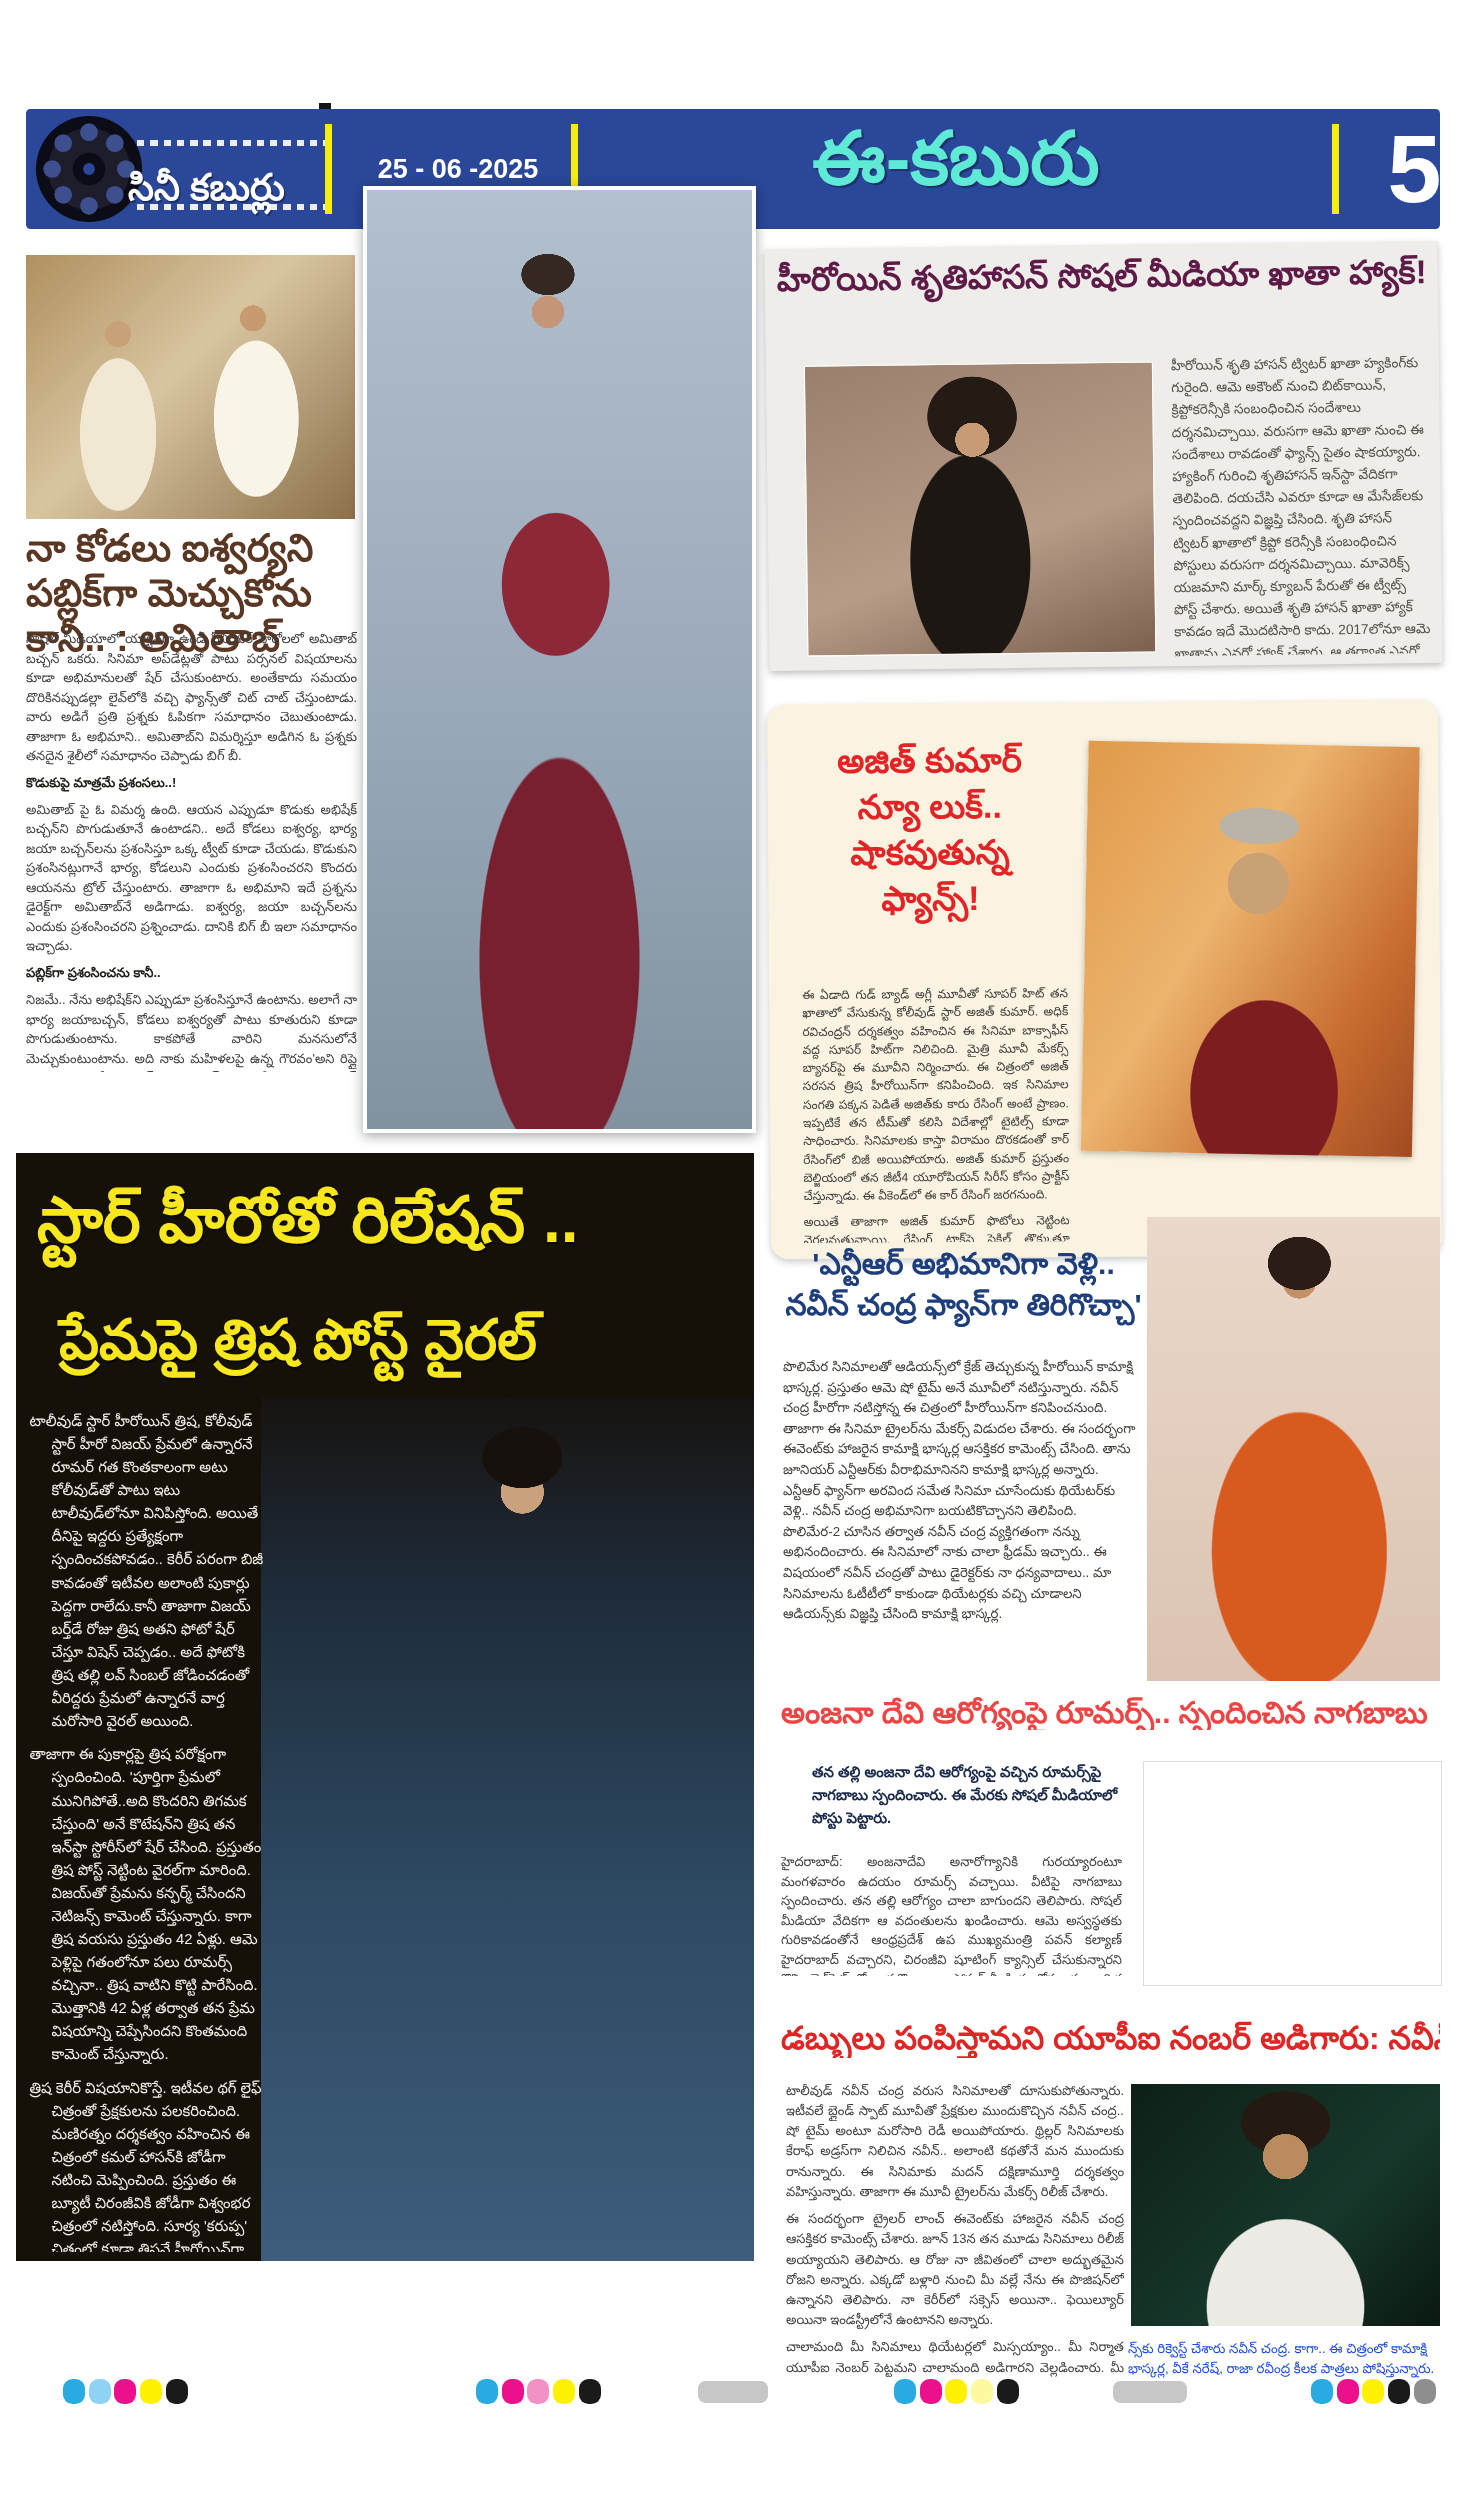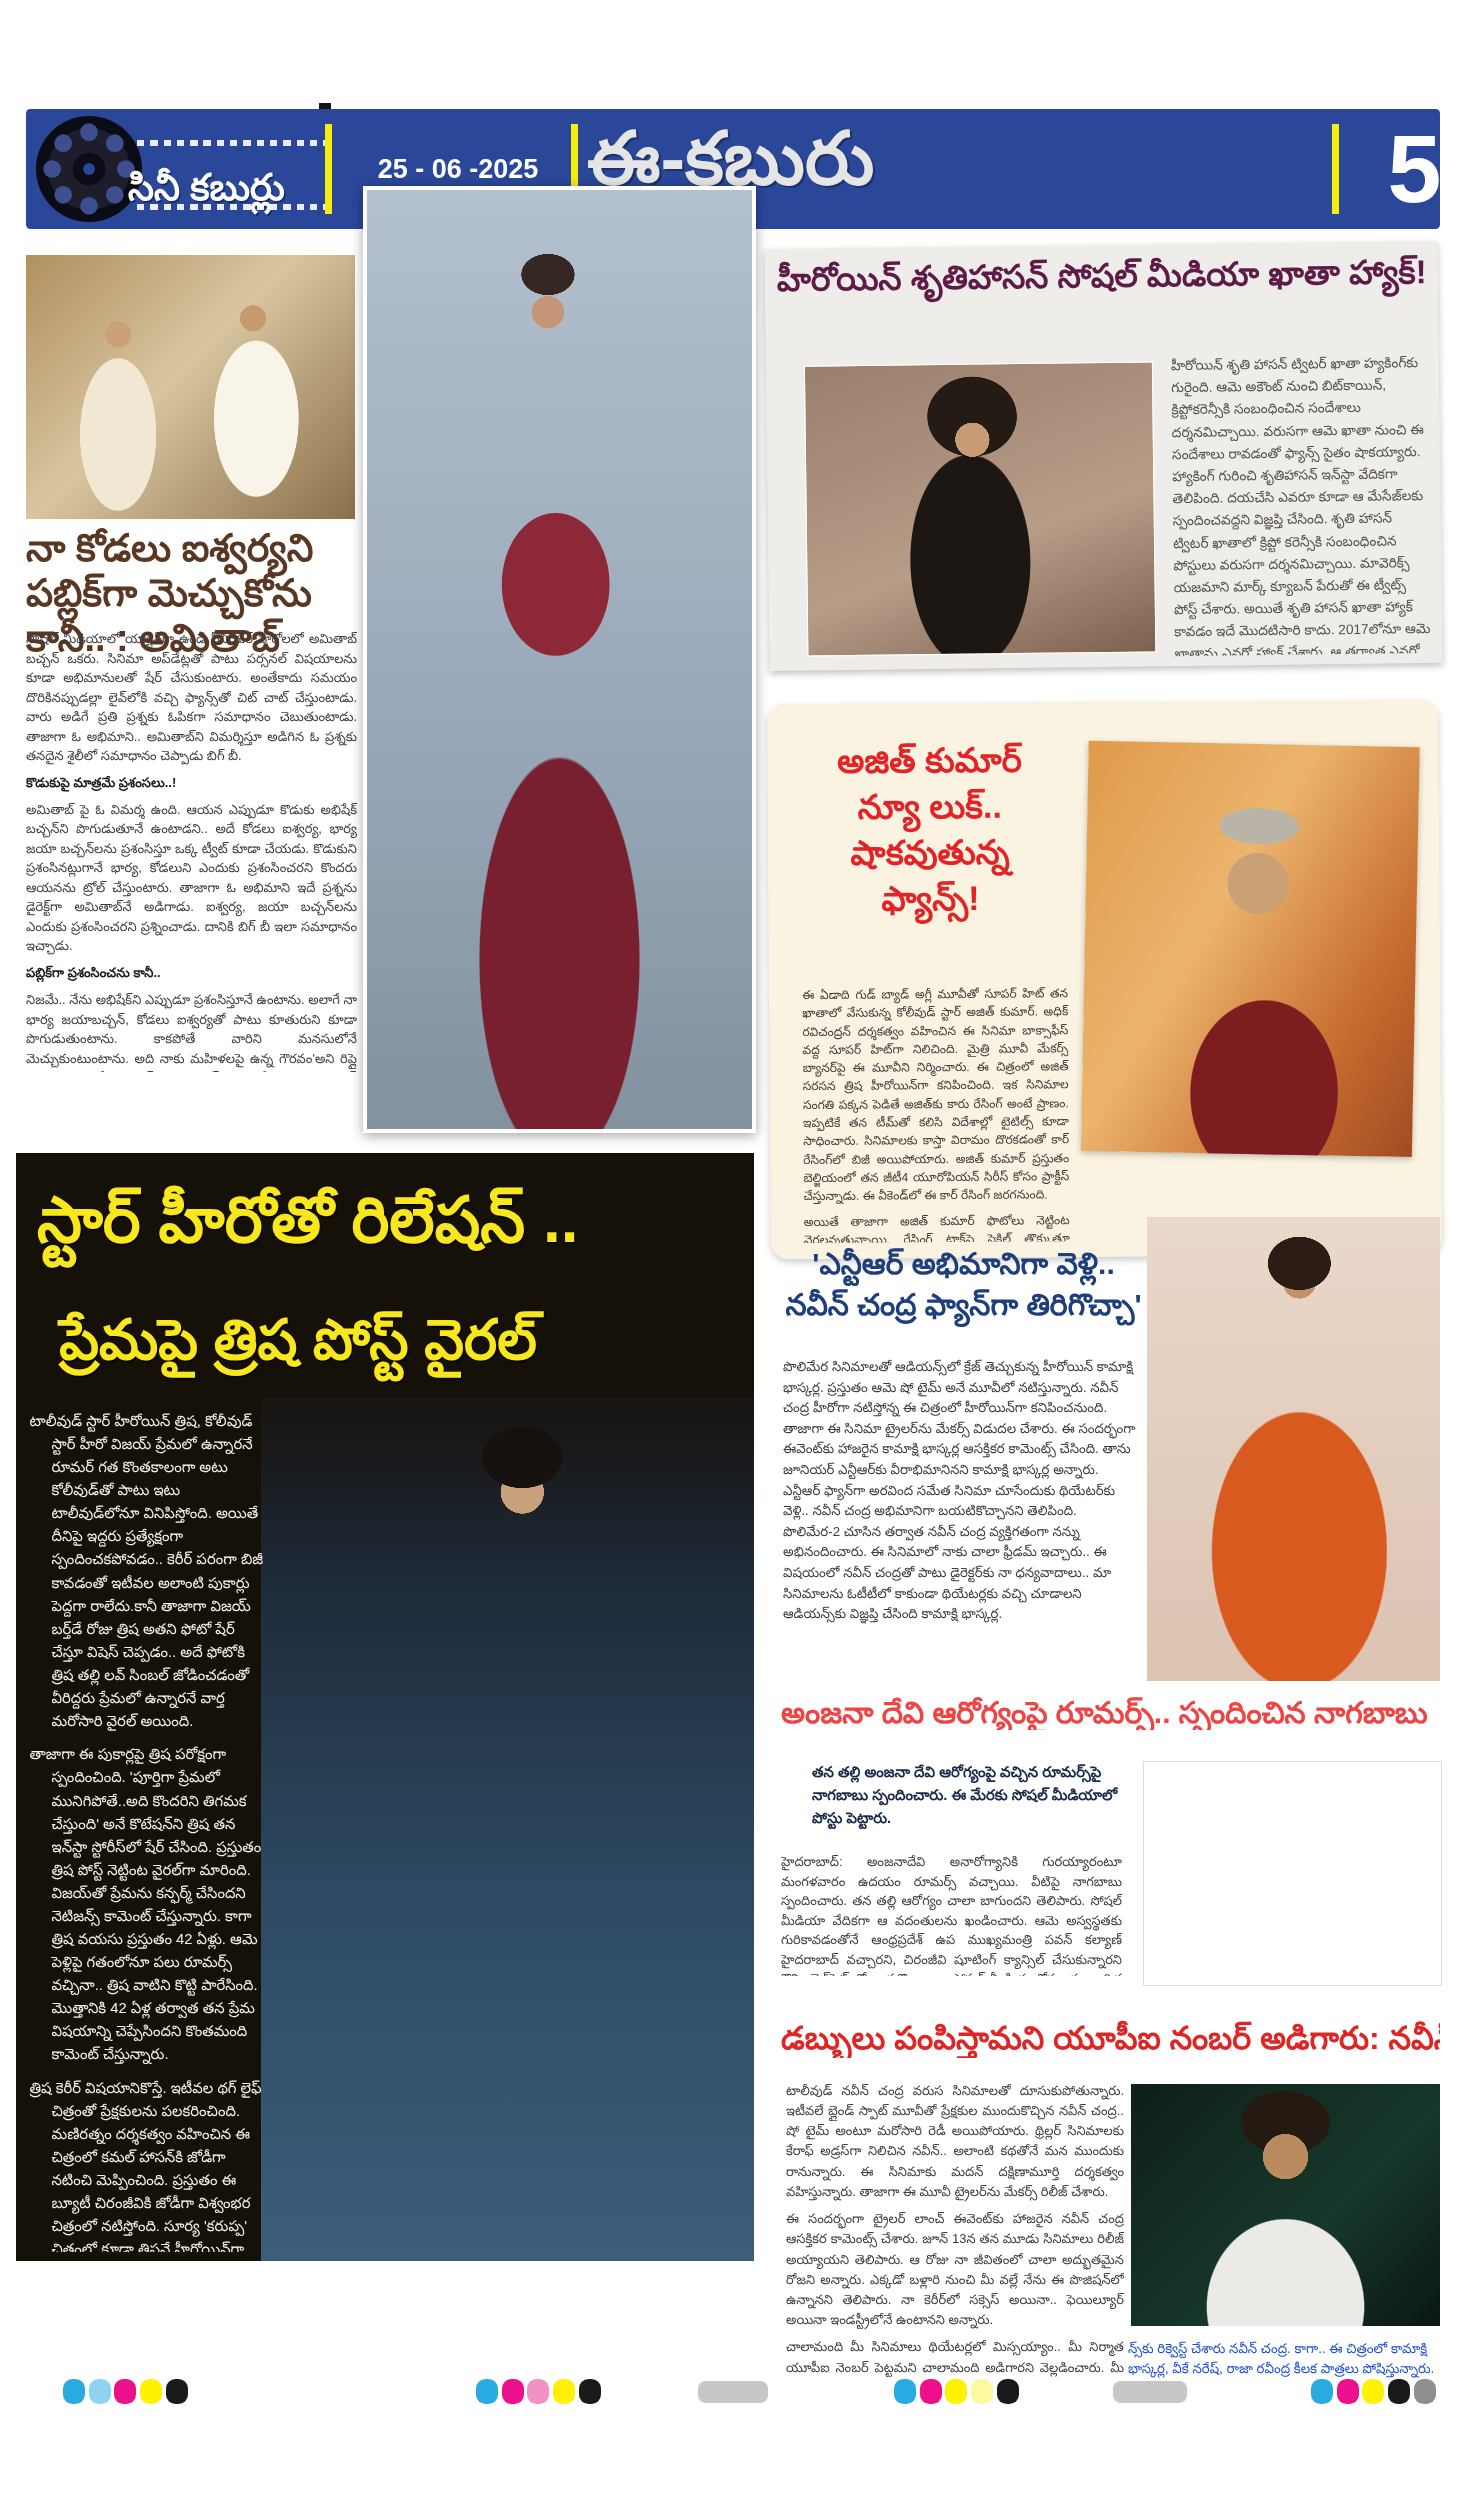--- a/index.html
+++ b/index.html
@@ -7,21 +7,21 @@
         font-family:"Liberation Sans","DejaVu Sans",sans-serif;}
   .abs{position:absolute;}
   
   #header{left:26px;top:109px;width:1414px;height:120px;background:#2a4799;border-radius:4.4px;}
   .ybar{width:6.6px;height:90px;top:14.8px;background:#f6ec0e;}
   #reel{left:7.4px;top:4.4px;}
   #logo-text{left:102px;top:58px;width:222px;color:#fff;font-size:37px;font-weight:bold;text-shadow:1.5px 1.5px 0 rgba(0,0,0,.35);}
   .dotrow{height:5.9px;background:repeating-linear-gradient(90deg,#fff 0 7.4px,transparent 7.4px 13.3px);opacity:.9;}
   #date-block{left:310px;top:0;width:244px;height:120px;color:#fff;text-align:center;}
   .date-line{width:100%;font-weight:bold;margin-top:32px;}
-  #masthead{left:561px;top:7.4px;width:738px;height:106px;color:#e5e5e5;font-size:74px;font-weight:bold;text-shadow:2.2px 2.2px 0 rgba(0,0,0,.3);}
+  #masthead{left:561px;top:7.4px;width:738px;height:106px;color:#5eead4;font-size:74px;font-weight:bold;text-align:center;text-shadow:2.2px 2.2px 0 rgba(0,0,0,.3);}
   #page-num{left:1337px;top:0px;width:103px;height:120px;color:#fff;font-size:97px;font-weight:bold;text-align:center;line-height:120px;}
   #crop-mark{left:319px;top:103px;width:11.8px;height:6.6px;background:#141414;}
   
   .headline{font-weight:bold;line-height:1.18;}
   .body-txt{color:#3c3c3c;text-align:justify;}
   .body-txt p{margin:0 0 7.4px 0;}
   .subhead{font-weight:bold;color:#201c18;margin:3px 0;}
   
   .photo{overflow:hidden;}
   .ph-amitabh{background:

